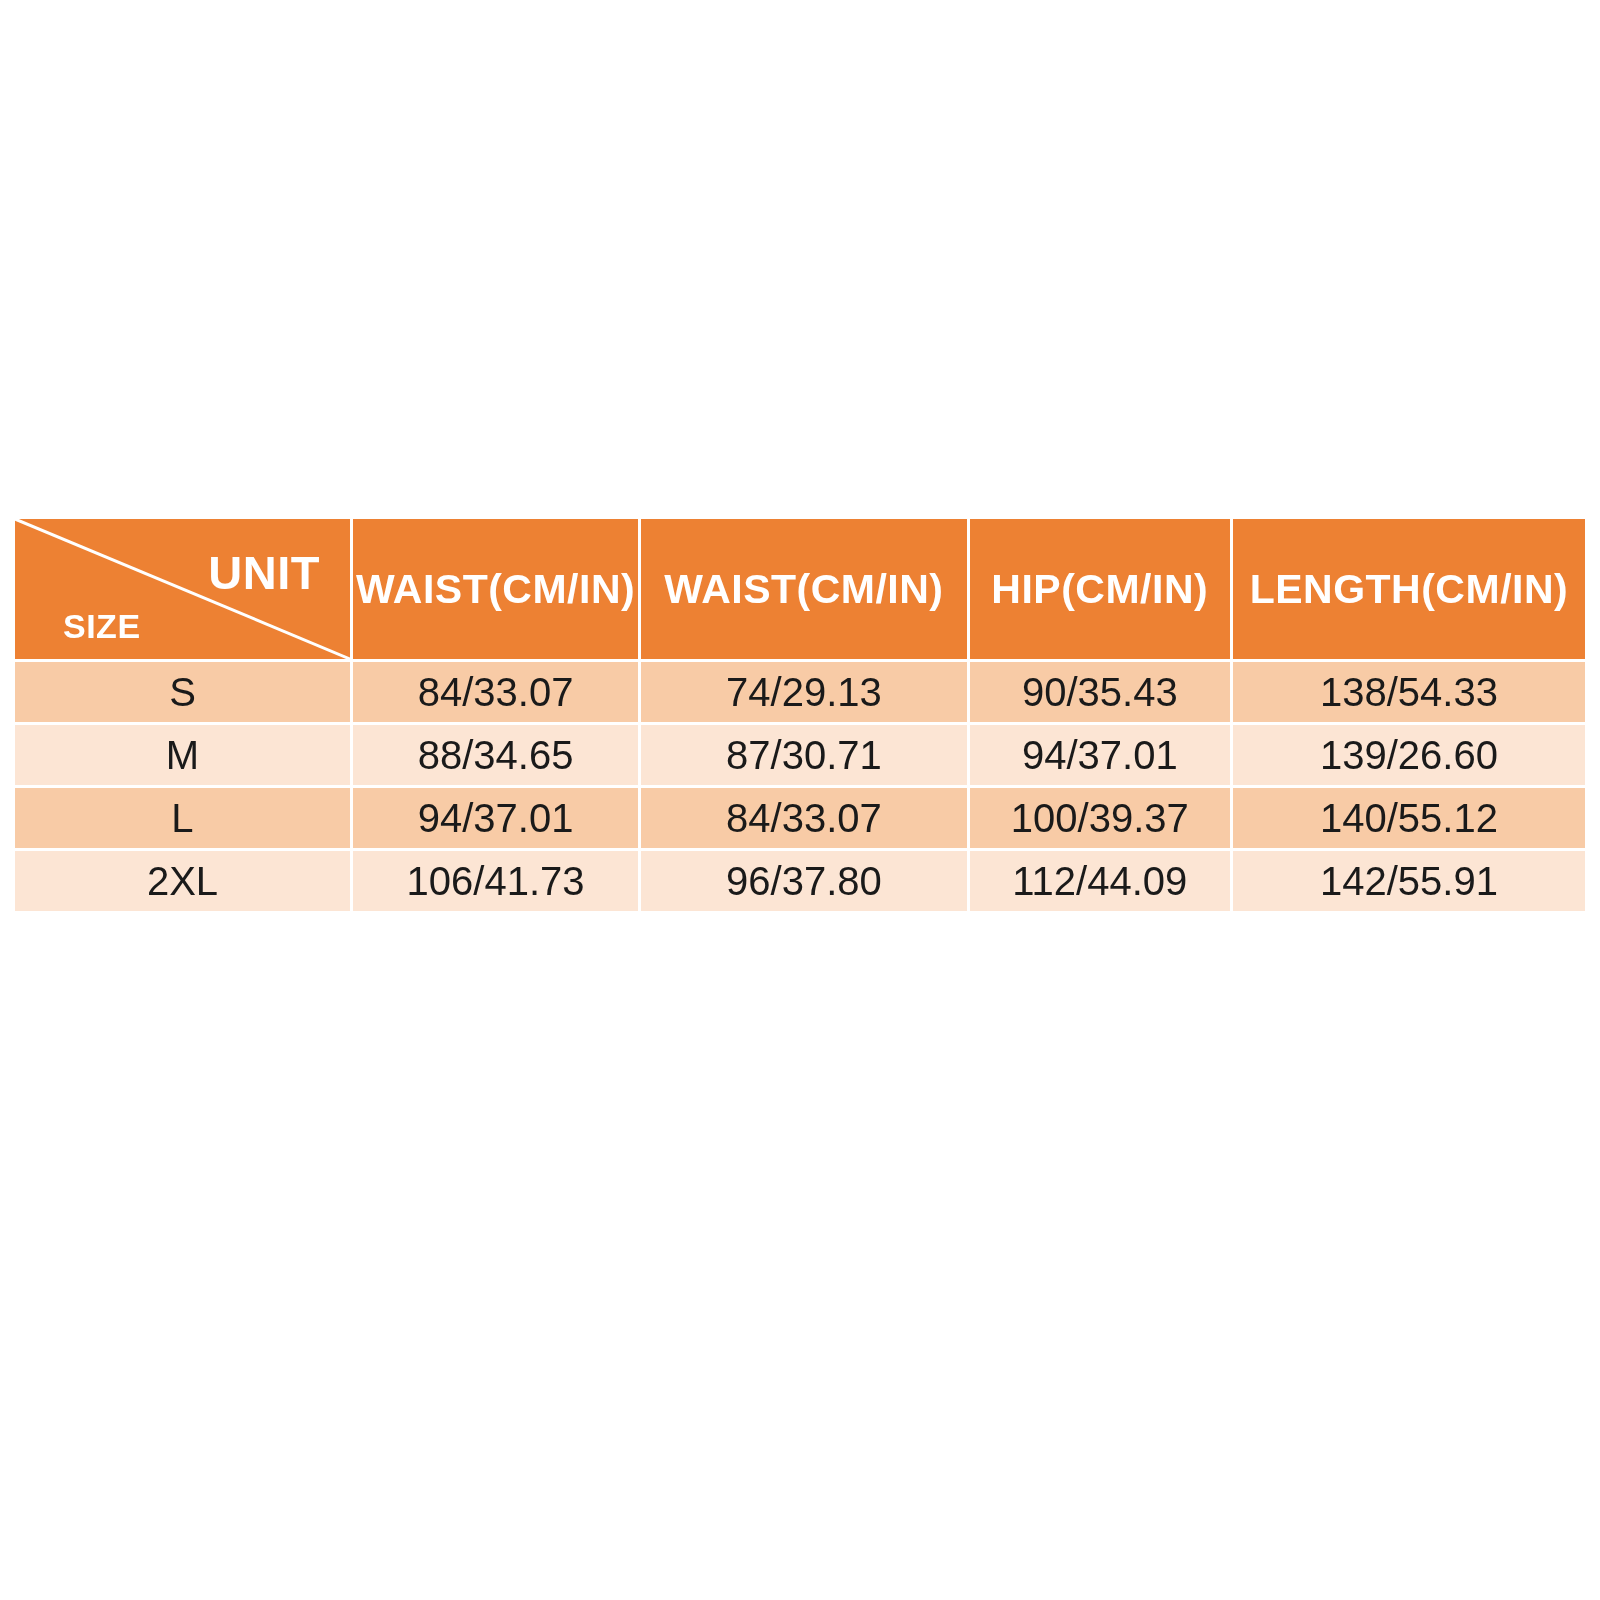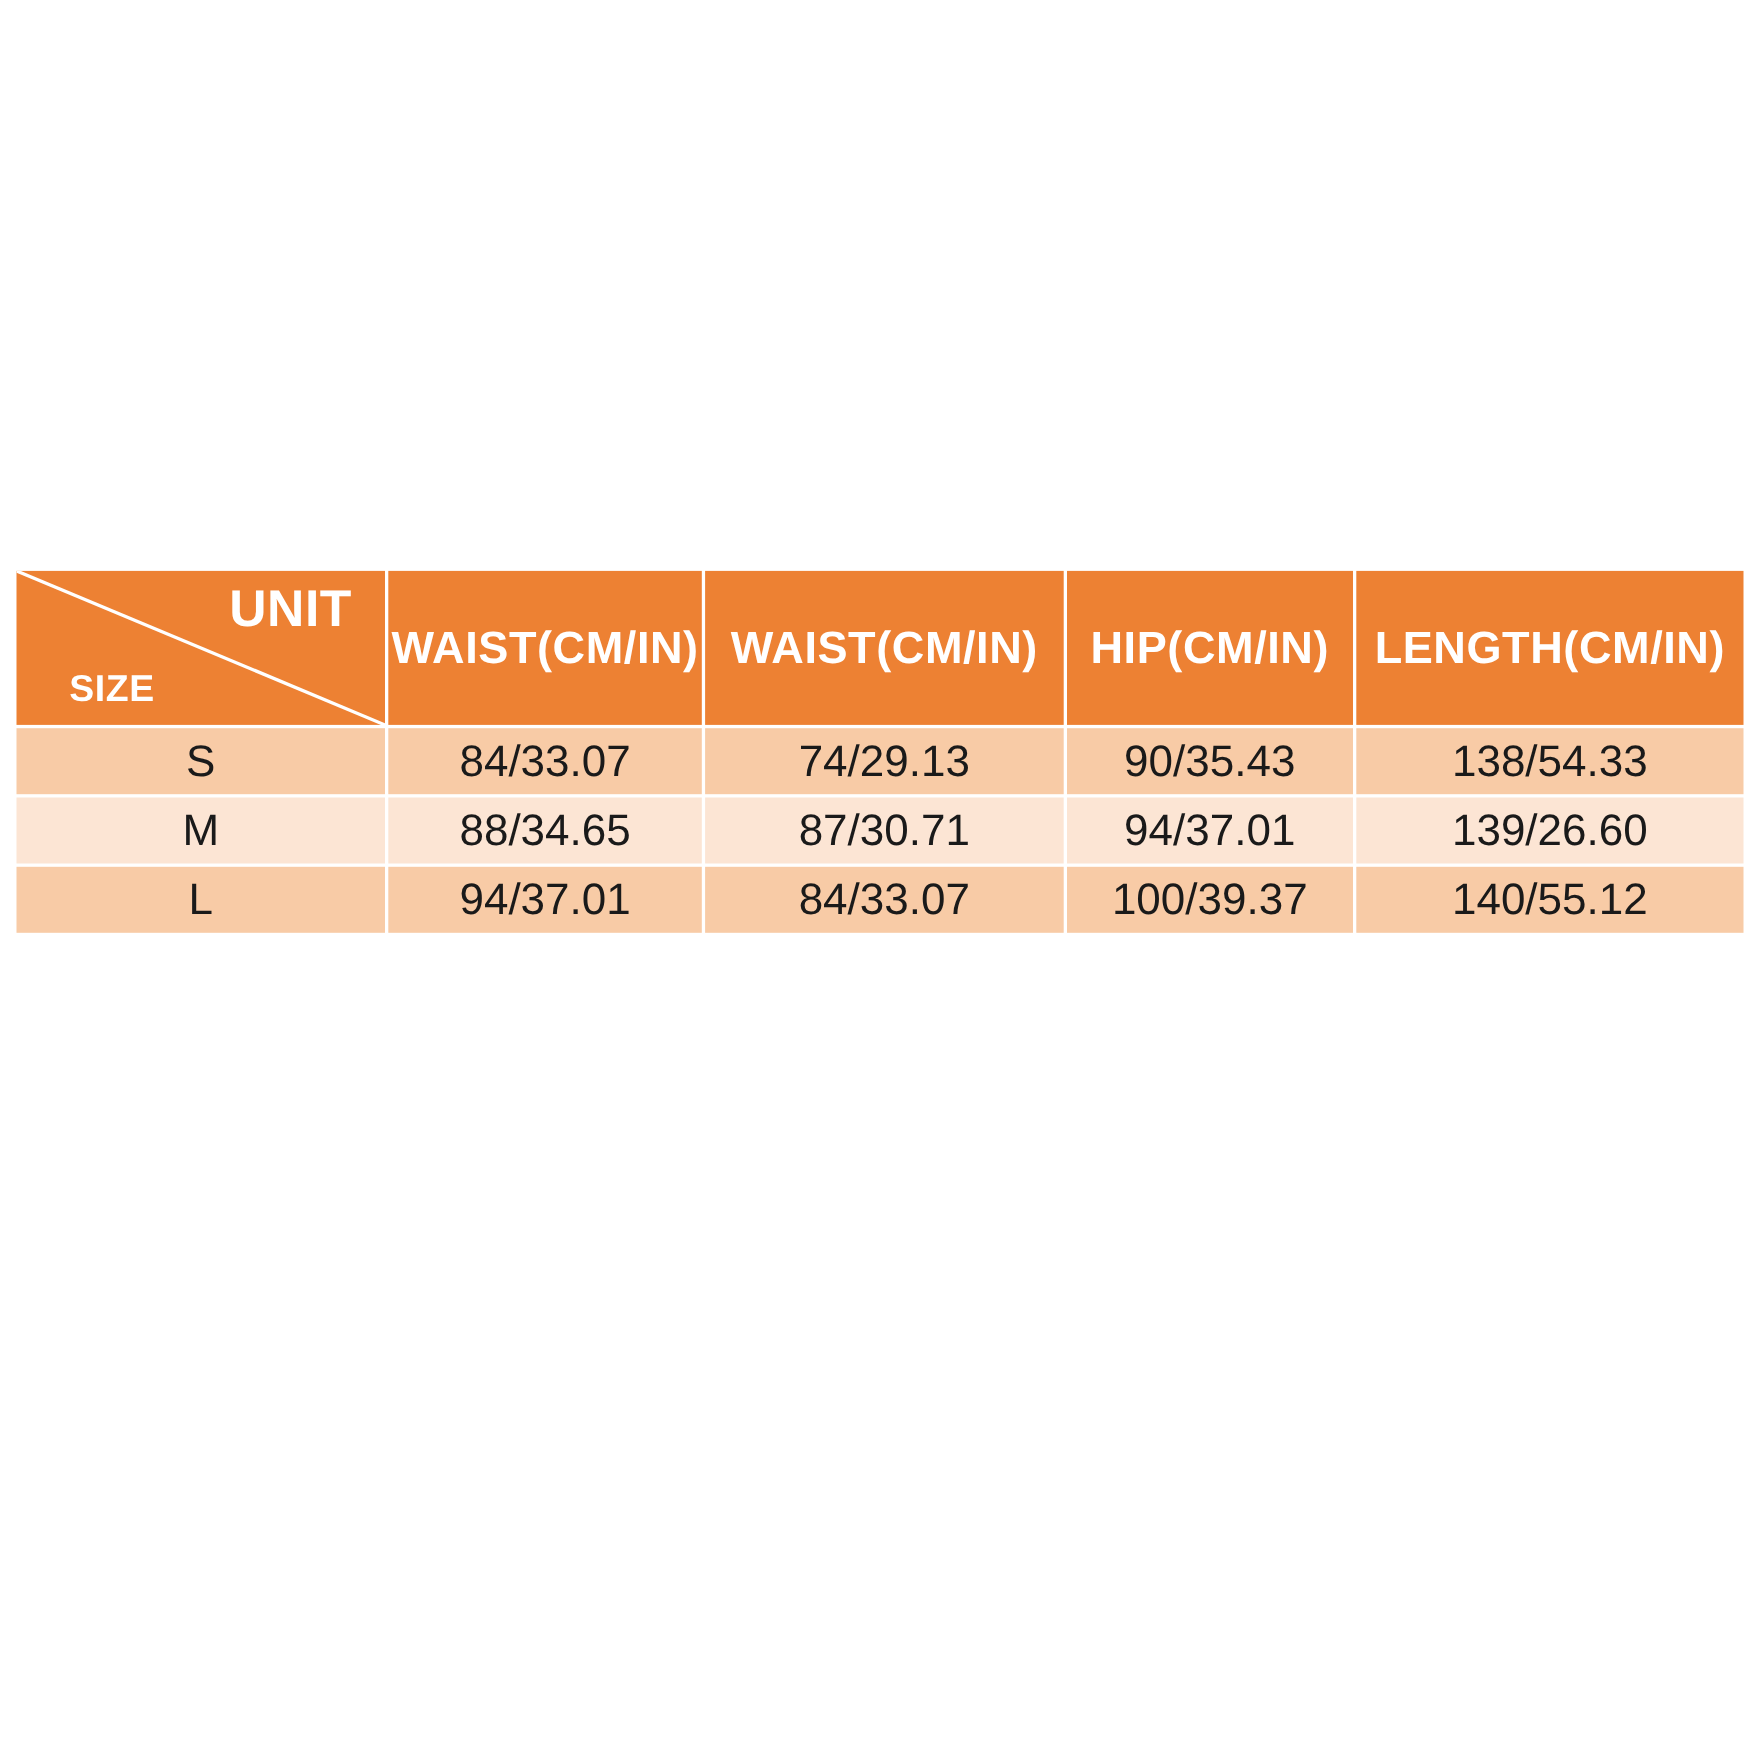--- a/index.html
+++ b/index.html
@@ -45,21 +45,21 @@
     position:relative;
   }
   .corner-cell svg{
     position:absolute;
     left:0;top:0;
     width:100%;height:100%;
     overflow:visible;
   }
   .corner-unit{
     position:absolute;
-    top:8px;
+    top:28px;
     right:30px;
     font-size:47px;
     font-weight:bold;
     color:var(--header-text);
     line-height:1.1;
   }
   .corner-size{
     position:absolute;
     bottom:14px;
     left:48px;
@@ -117,14 +117,21 @@
       <td>94/37.01</td>
       <td>139/26.60</td>
     </tr>
     <tr>
       <td>L</td>
       <td>94/37.01</td>
       <td>84/33.07</td>
       <td>100/39.37</td>
       <td>140/55.12</td>
     </tr>
+    <tr>
+      <td>2XL</td>
+      <td>106/41.73</td>
+      <td>96/37.80</td>
+      <td>112/44.09</td>
+      <td>142/55.91</td>
+    </tr>
   </tbody>
 </table>
 
 </body></html>

